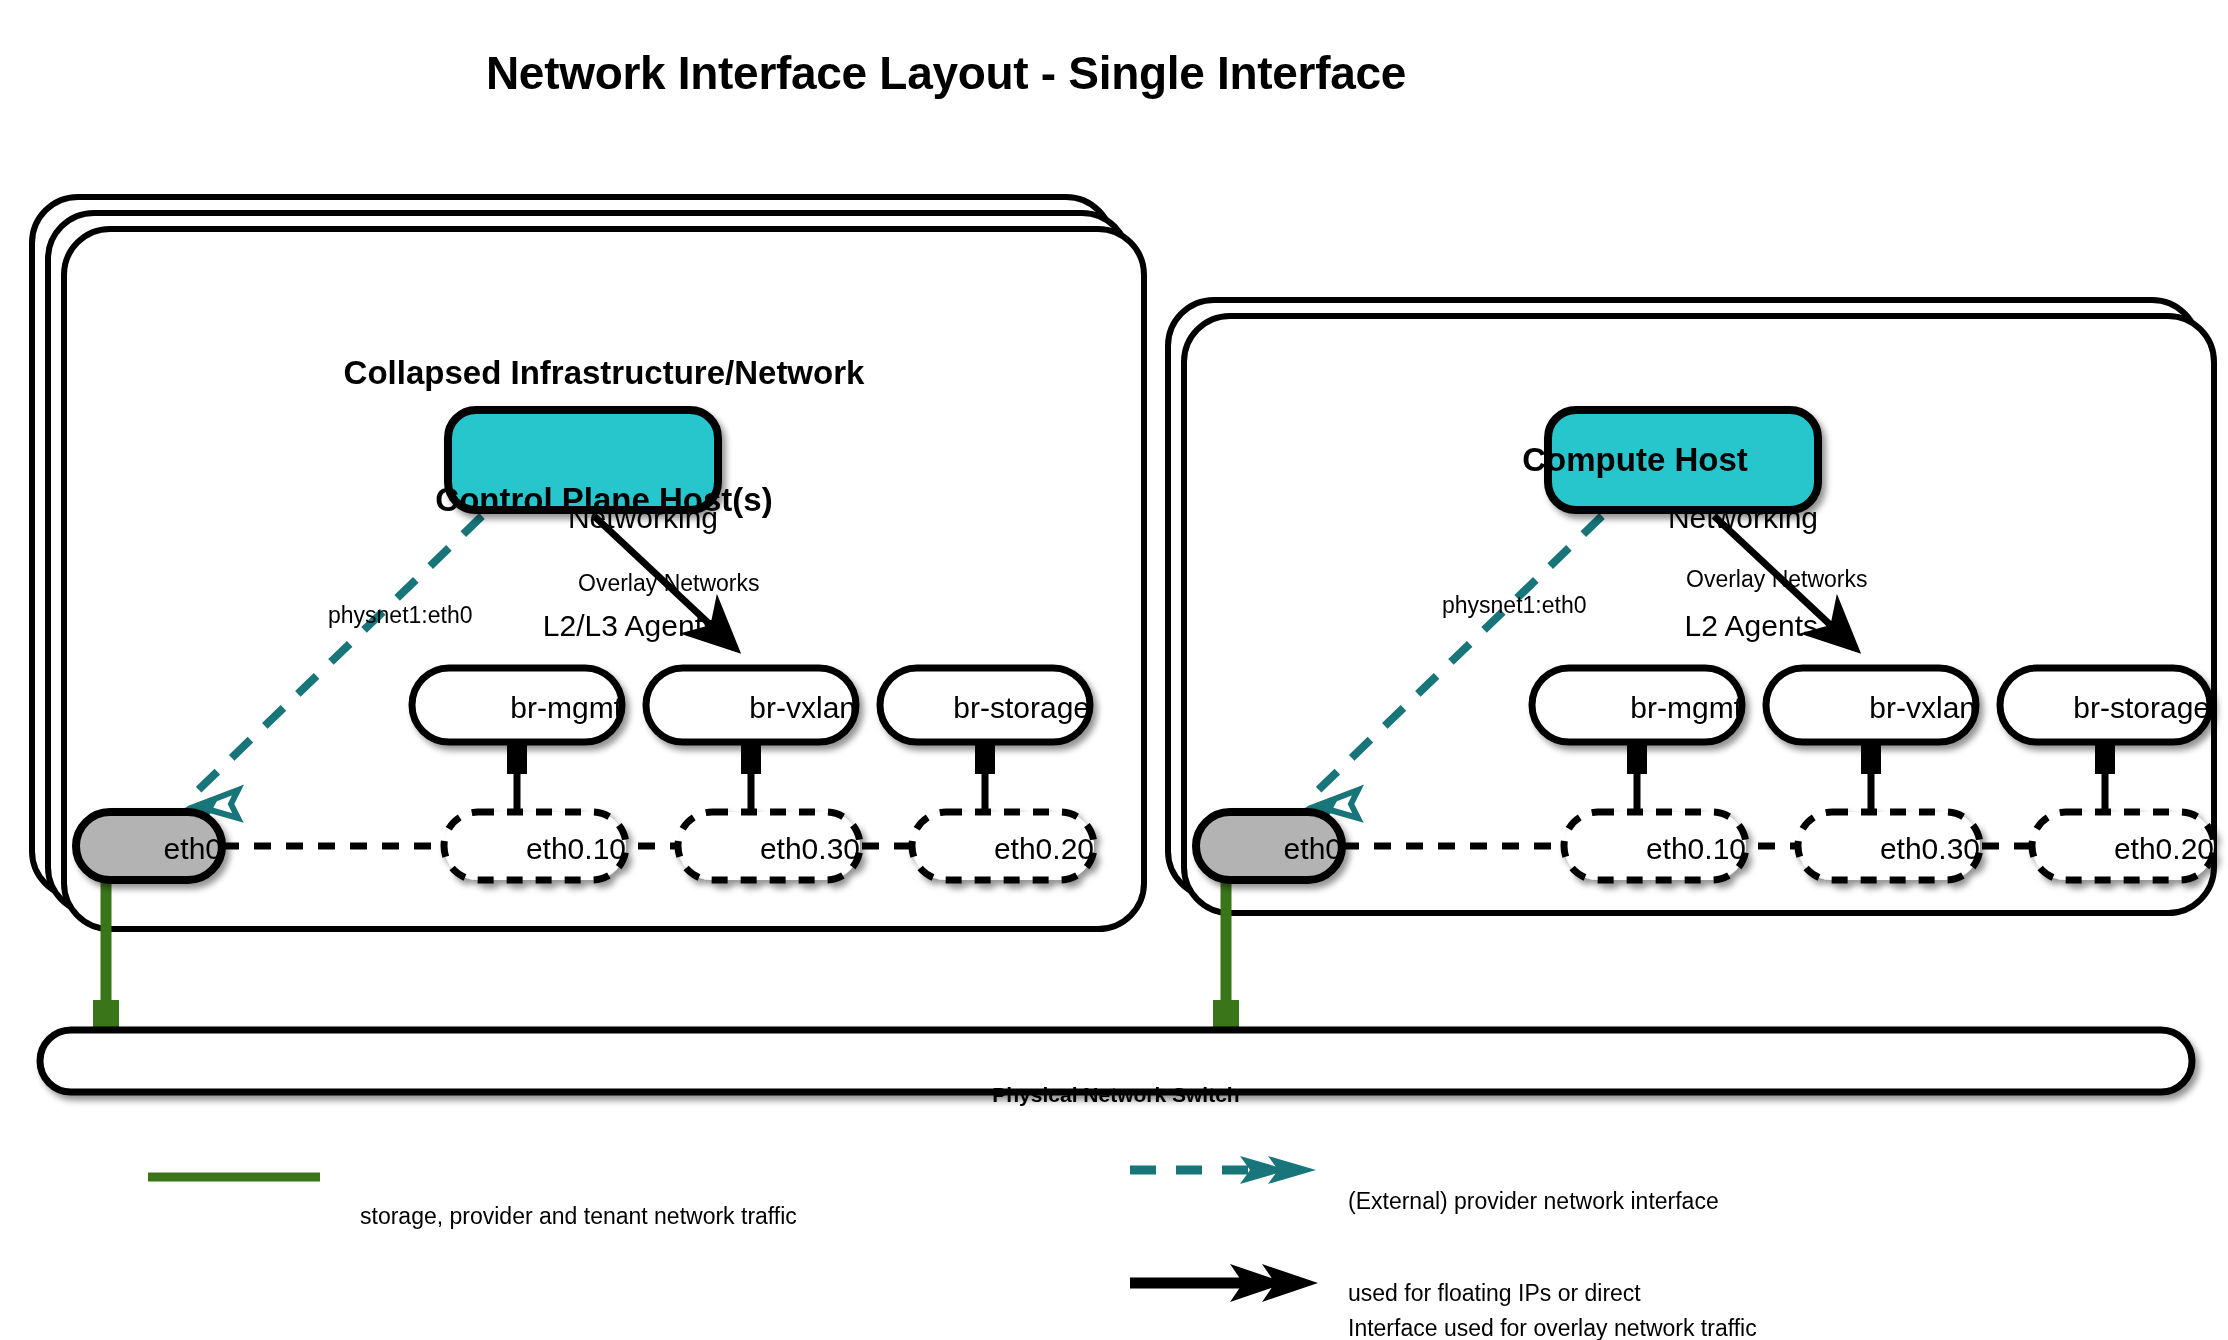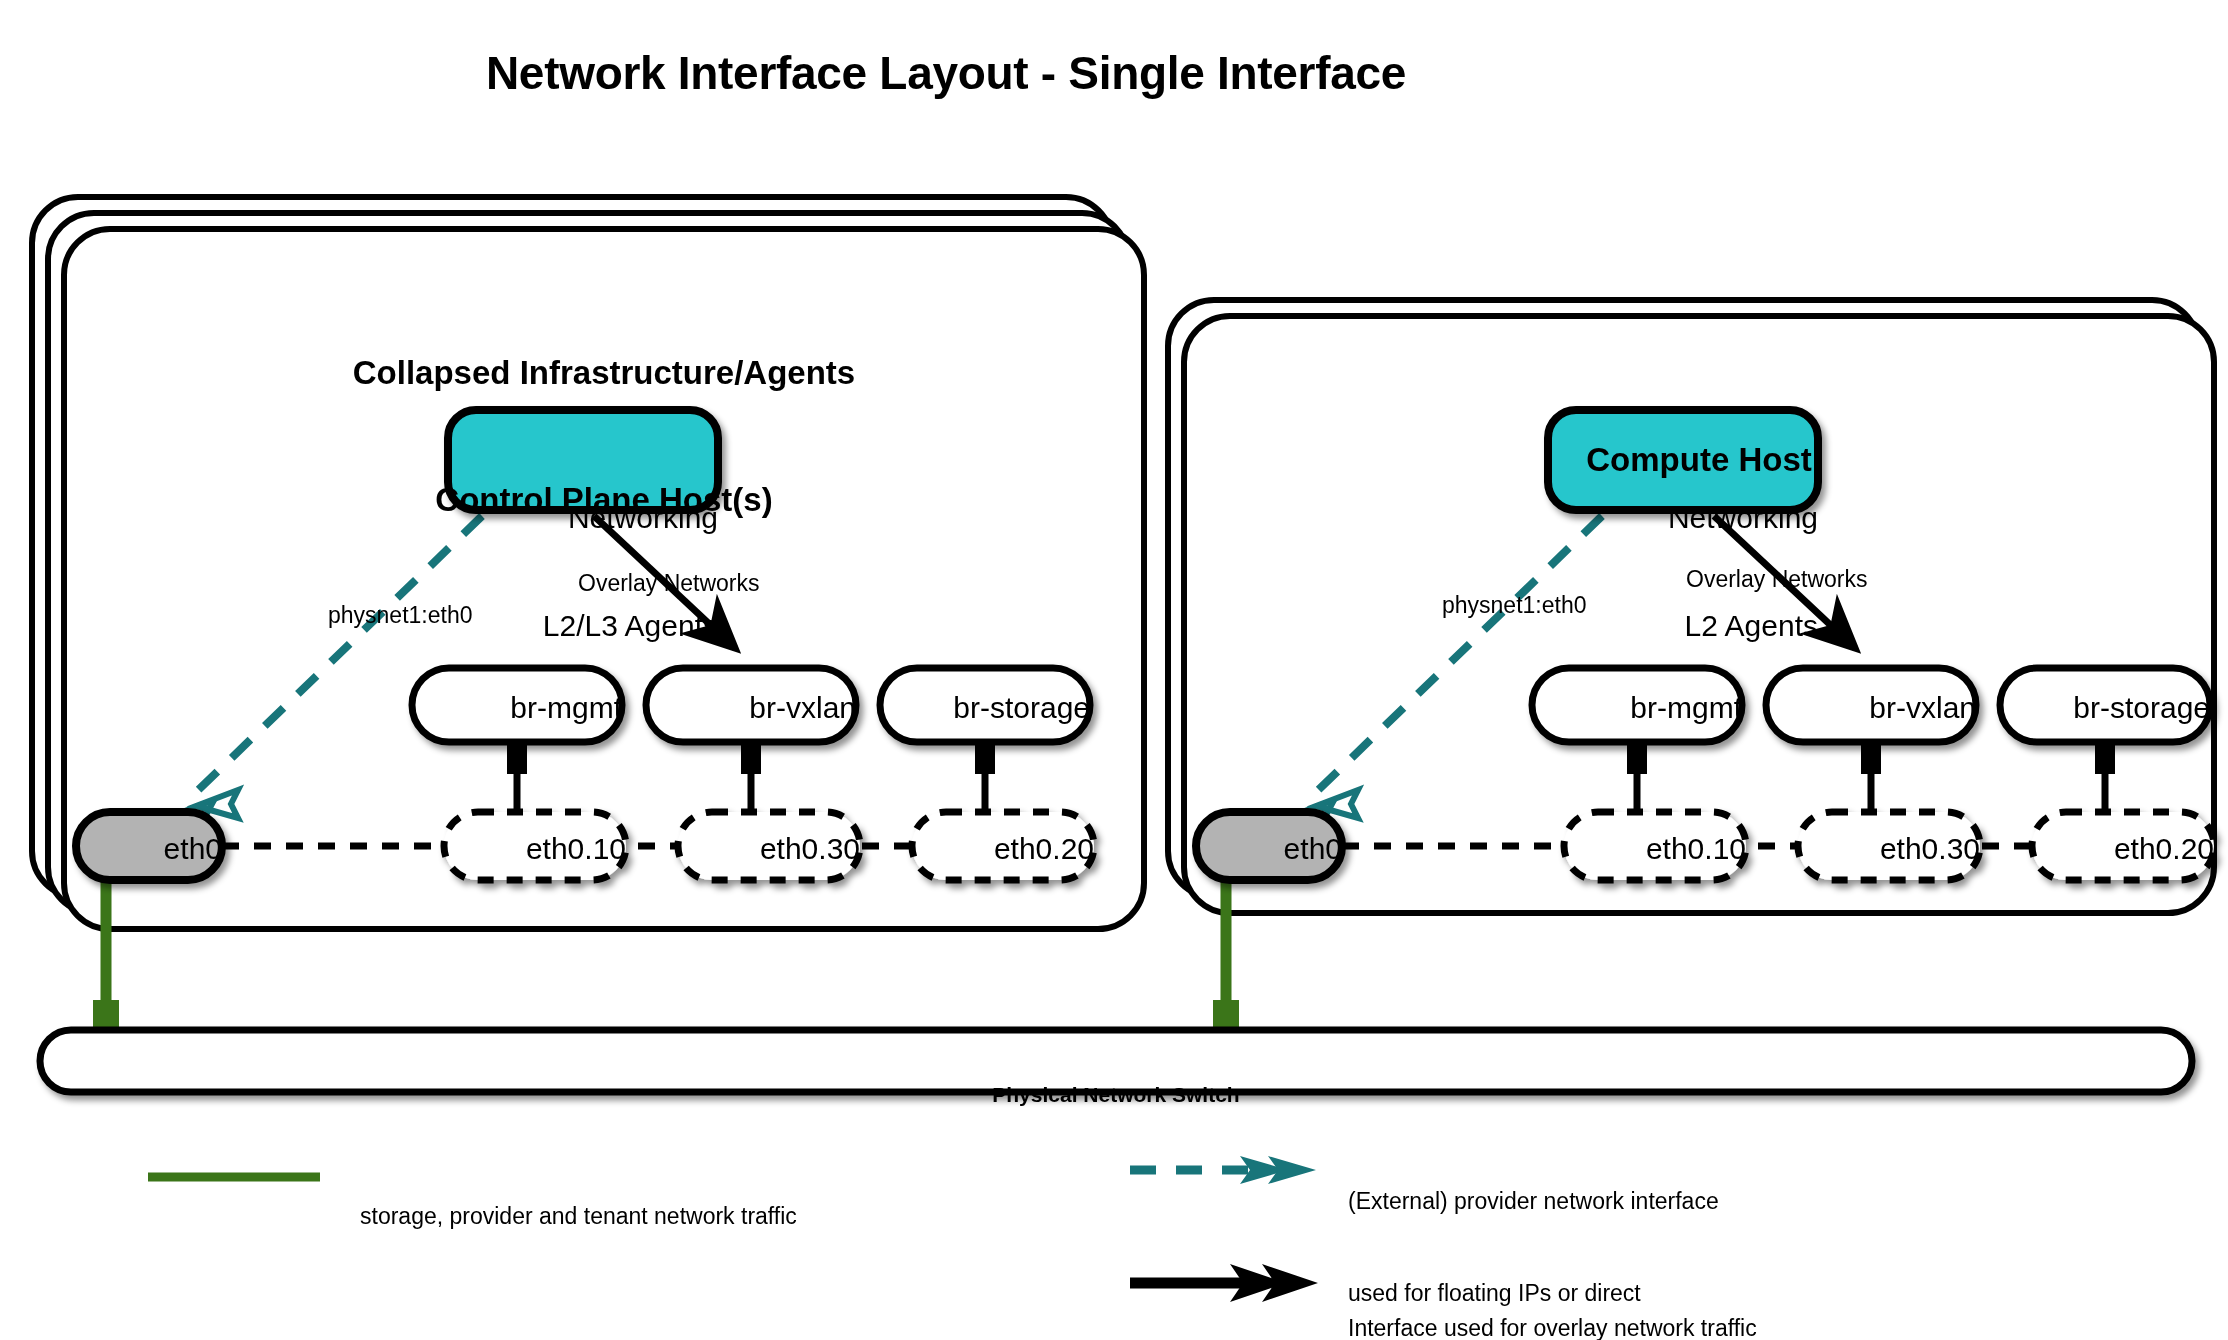--- a/index.html
+++ b/index.html
@@ -177,21 +177,21 @@
     </g>
 
     <g>
       <line x1="1130" y1="1283" x2="1244" y2="1283" stroke="#000" stroke-width="11"></line>
       <path d="M1230,1264 L1286,1283 L1230,1302 L1243,1283 Z" fill="#000"></path>
       <path d="M1262,1264 L1318,1283 L1262,1302 L1275,1283 Z" fill="#000"></path>
     </g>
   </svg>
 
   <div class="txt host-title" style="left:64px;top:268px;width:1080px;">
-    <div>Collapsed Infrastructure/Agents</div>
+    <div>Collapsed Infrastructure/Network</div>
     <div>Control Plane Host(s)</div>
   </div>
 
   <div class="txt node-label" style="left:448px;top:428px;width:270px;">
     <div>Networking</div>
     <div>L2/L3 Agents</div>
   </div>
 
   <div class="txt small-label" style="left:328px;top:602px;">physnet1:eth0</div>
   <div class="txt small-label" style="left:578px;top:570px;">Overlay Networks</div>
@@ -199,21 +199,21 @@
   <div class="txt node-label" style="left:412px;top:690px;width:210px;">br-mgmt</div>
   <div class="txt node-label" style="left:646px;top:690px;width:210px;">br-vxlan</div>
   <div class="txt node-label" style="left:880px;top:690px;width:210px;">br-storage</div>
 
   <div class="txt node-label" style="left:76px;top:831px;width:146px;">eth0</div>
 
   <div class="txt node-label" style="left:444px;top:831px;width:182px;">eth0.10</div>
   <div class="txt node-label" style="left:678px;top:831px;width:182px;">eth0.30</div>
   <div class="txt node-label" style="left:912px;top:831px;width:182px;">eth0.20</div>
 
-  <div class="txt host-title" style="left:1184px;top:355px;width:1030px;">
+  <div class="txt host-title" style="left:1120px;top:355px;width:1030px;">
     <div>Compute Host</div>
   </div>
 
   <div class="txt node-label" style="left:1548px;top:428px;width:270px;">
     <div>Networking</div>
     <div>L2 Agents</div>
   </div>
 
   <div class="txt small-label" style="left:1442px;top:592px;">physnet1:eth0</div>
   <div class="txt small-label" style="left:1686px;top:566px;">Overlay Networks</div>

